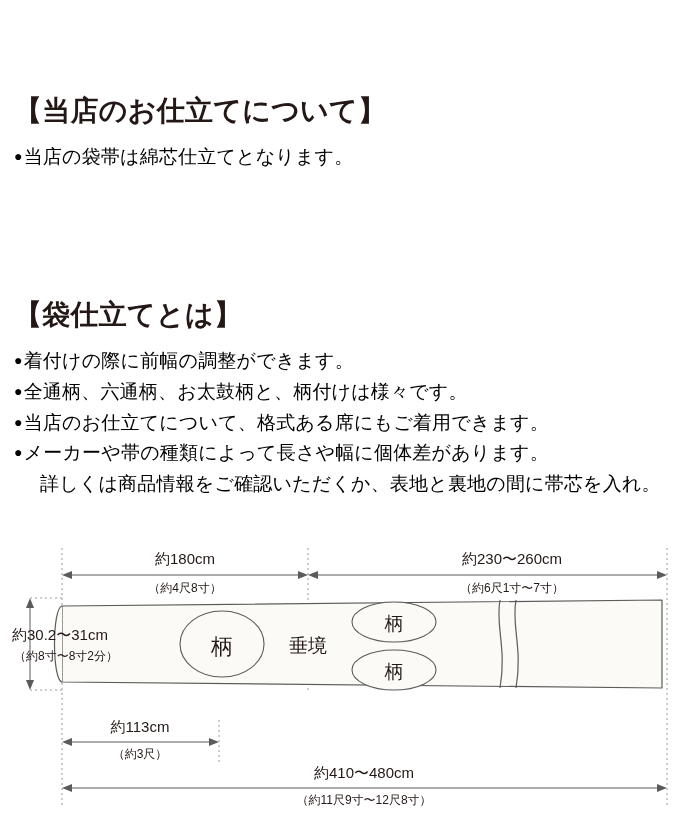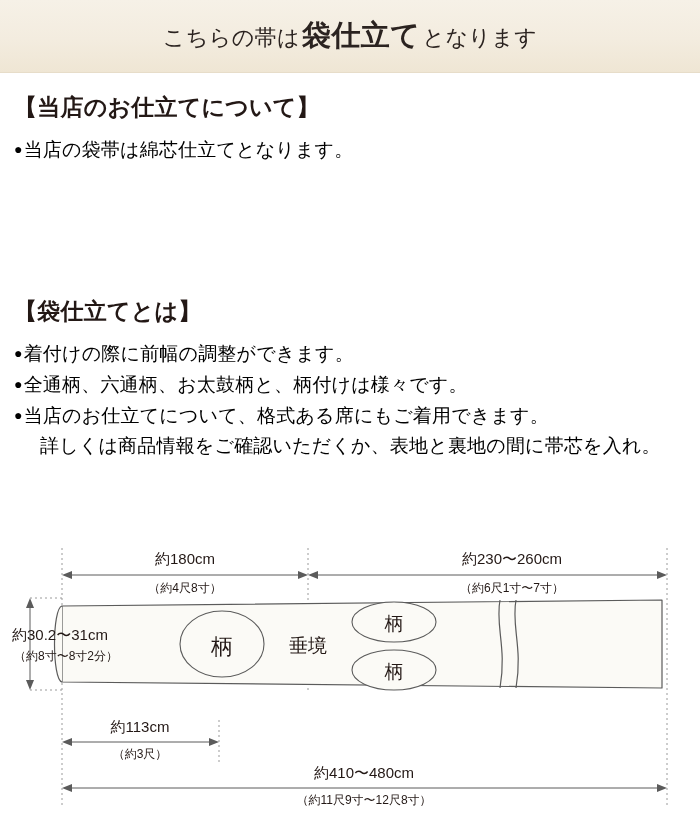--- a/index.html
+++ b/index.html
@@ -48,21 +48,21 @@
     padding: 0 2px;
   }
 
   
   .section {
     position: absolute;
     left: 14px;
     width: 672px;
   }
   .sec-title {
-    font-size: 23px;
+    font-size: 28px;
     font-weight: bold;
     letter-spacing: 0.01em;
     color: #231815;
     margin-bottom: 12px;
   }
   .line {
     font-size: 19px;
     line-height: 1.62;
     letter-spacing: 0.01em;
     color: #000000;
@@ -96,45 +96,41 @@
   .dtext-serif {
     font-family: "Liberation Serif", "DejaVu Serif", serif;
     fill: #231815;
   }
 </style>
 </head>
 <body>
 
 <div class="page">
 
-  <div class="banner">
-    <div class="banner-text">
-      <span>こちらの帯は</span>
-      <span class="strong">袋仕立て</span>
-      <span>となります</span>
-    </div>
-  </div>
 
   <div class="section" id="section-store">
     <div class="sec-title">【当店のお仕立てについて】</div>
     <div class="line">
       <span class="bullet">●</span><span>当店の袋帯は綿芯仕立てとなります。</span>
     </div>
   </div>
 
   <div class="section" id="section-about">
     <div class="sec-title">【袋仕立てとは】</div>
     <div class="line">
       <span class="bullet">●</span><span>着付けの際に前幅の調整ができます。</span>
     </div>
     <div class="line">
       <span class="bullet">●</span><span>全通柄、六通柄、お太鼓柄と、柄付けは様々です。</span>
     </div>
     <div class="line">
       <span class="bullet">●</span><span>当店のお仕立てについて、格式ある席にもご着用できます。</span>
+    </div>
+    <div class="line">
+      <span class="bullet">●</span><span>メーカーや帯の種類によって長さや幅に個体差があります。</span>
     </div>
     <div class="line indent">詳しくは商品情報をご確認いただくか、表地と裏地の間に帯芯を入れ。</div>
   </div>
 
   <div class="diagram">
     <svg width="700" height="300" viewBox="0 0 700 300" xmlns="http://www.w3.org/2000/svg">
 
       <g stroke="#9a9a9a" stroke-width="1" stroke-dasharray="2,3">
         <line x1="62" y1="18" x2="62" y2="278"></line>
         <line x1="308" y1="18" x2="308" y2="160"></line>

